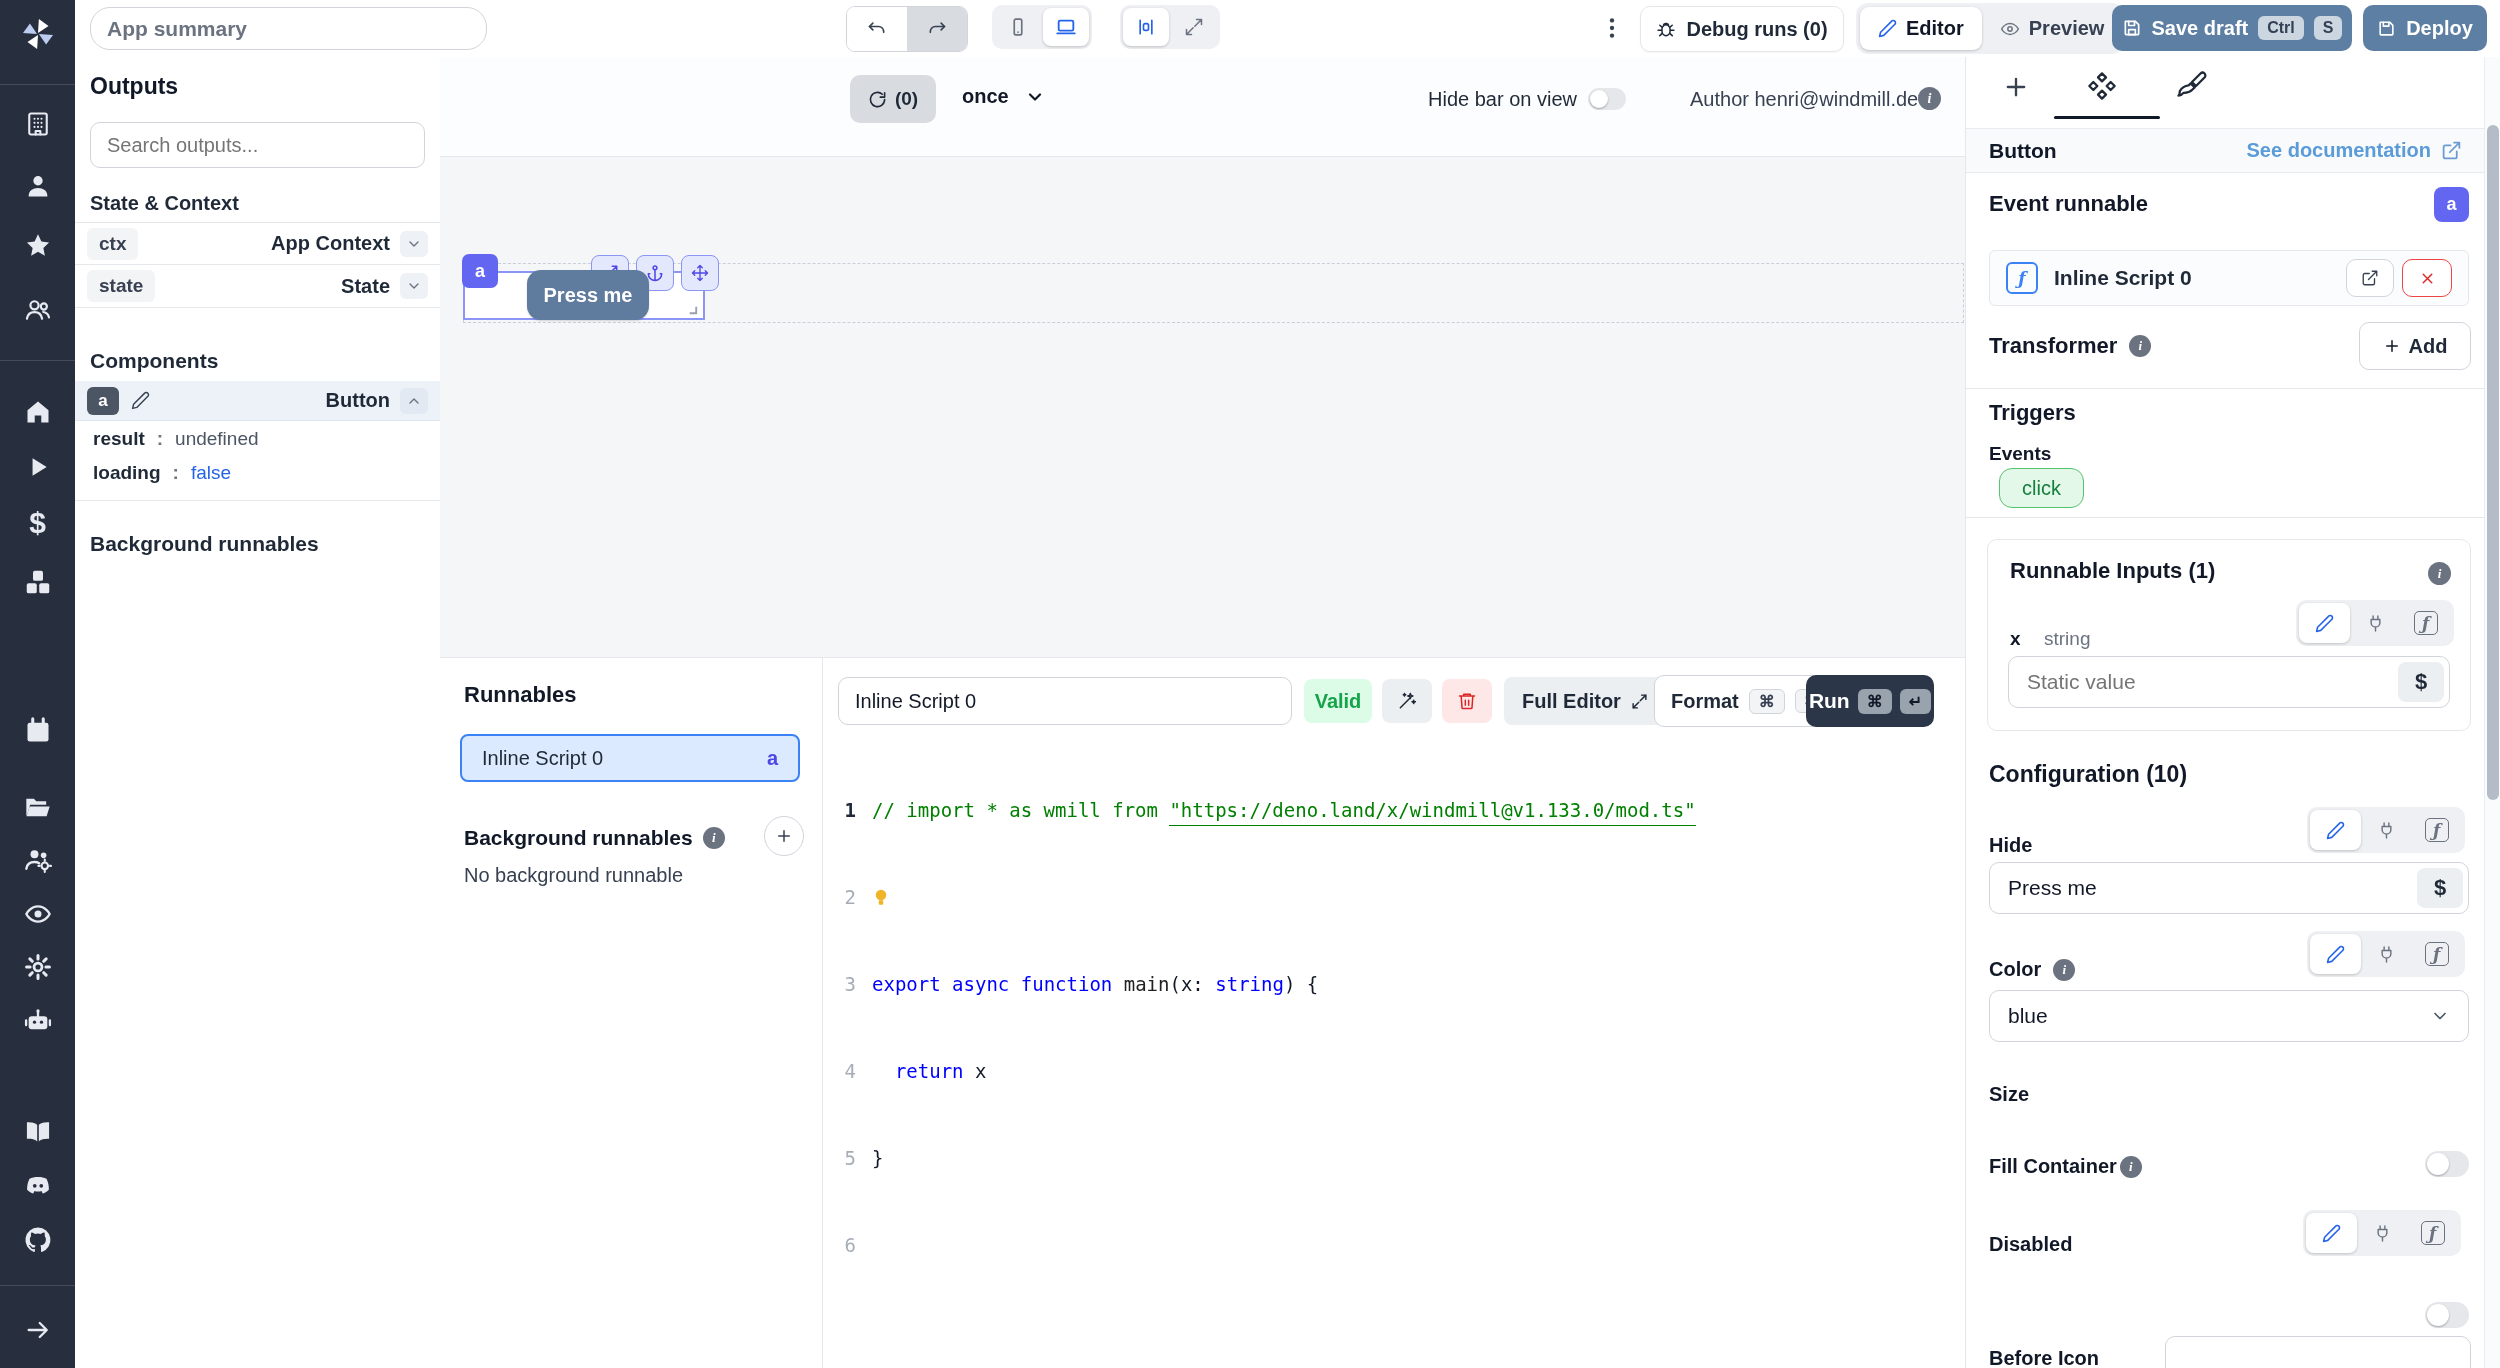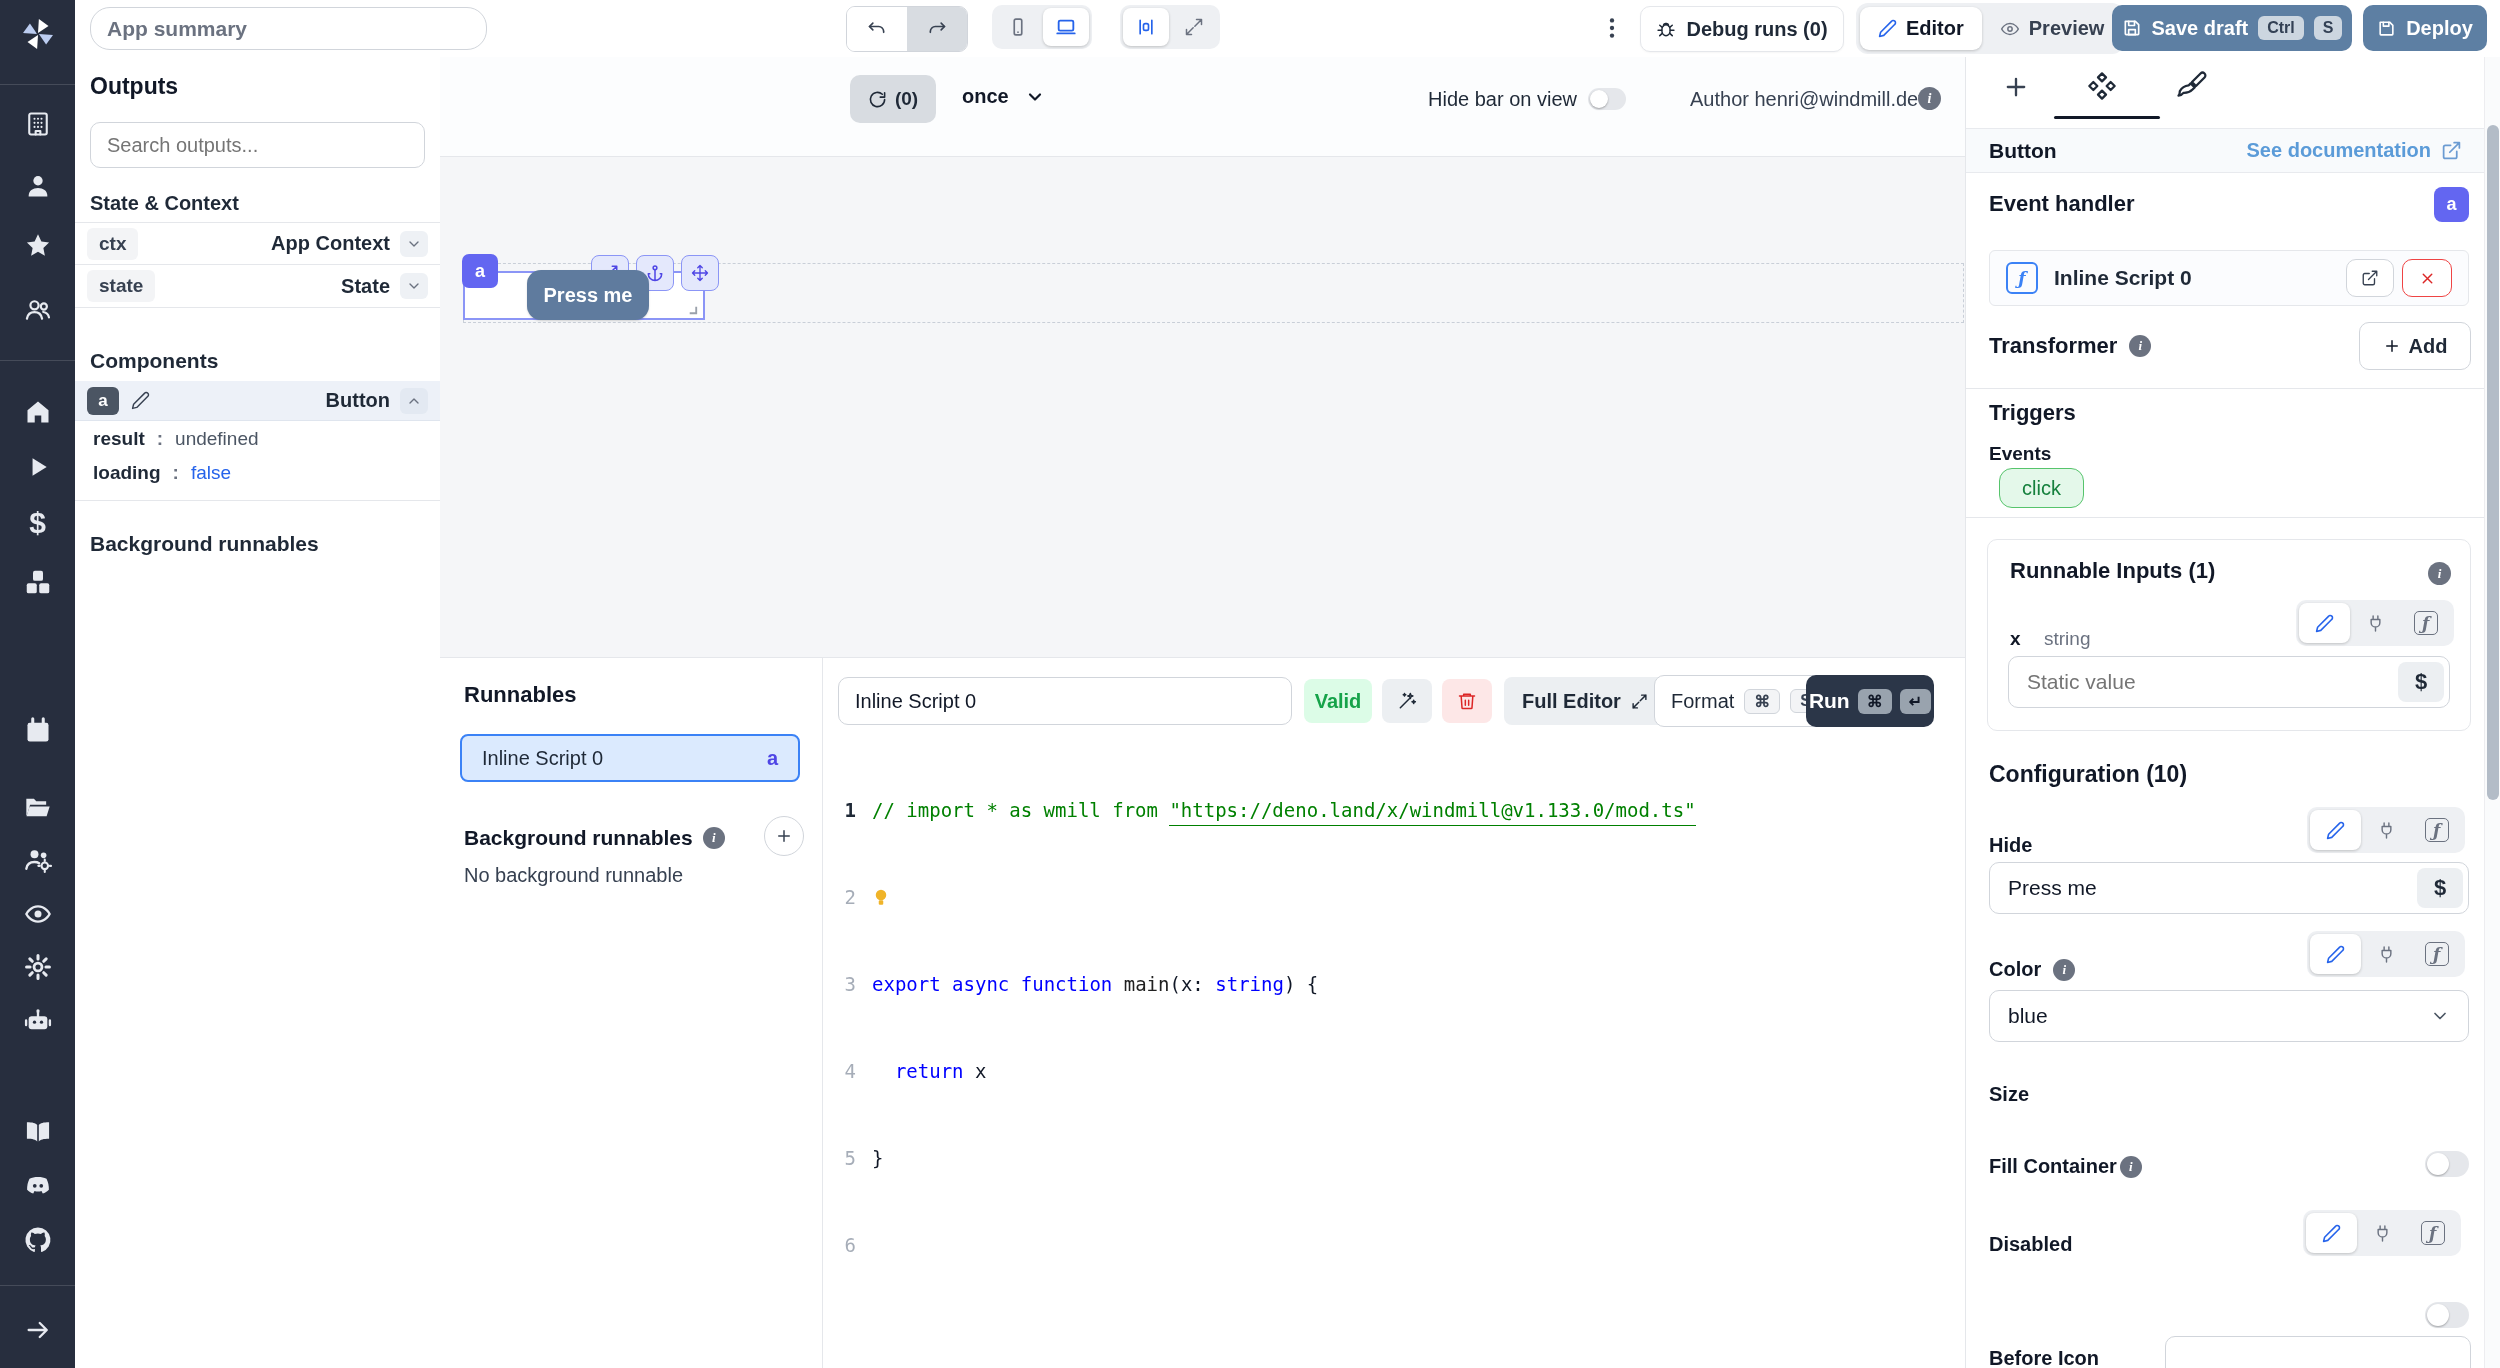--- a/index.html
+++ b/index.html
@@ -459,21 +459,21 @@
             <path d="M3 6h18M8 6V4h8v2M19 6l-1 14a1 1 0 0 1-1 1H7a1 1 0 0 1-1-1L5 6M10 11v6M14 11v6"></path>
           </svg>
       </div>
       <div class="abs gbtn" style="left:682px;top:19px;height:48px;padding:0 18px">
         <span>Full Editor</span>
         <svg class="s" width="17" height="17" viewBox="0 0 24 24">
             <path d="M15 3h6v6M9 21H3v-6M21 3l-8 8M3 21l8-8"></path>
           </svg>
       </div>
       <div class="abs row" style="left:832px;top:17px;height:52px;padding:0 16px;border:1px solid #d1d5db;border-radius:10px;background:#fff;gap:10px;box-sizing:border-box;cursor:pointer">
-        <span style="font-size:20px;font-weight:400;color:#1f2937">Format</span>
+        <span style="font-size:20px;font-weight:700;color:#1f2937">Format</span>
         <span class="kbd2">⌘</span>
         <span class="kbd2">S</span>
       </div>
       <div class="abs row" style="left:984px;top:17px;width:128px;height:52px;background:#2b3648;border-radius:10px;justify-content:center;gap:8px;cursor:pointer">
         <span style="font-size:21px;font-weight:700;color:#fff">Run</span>
         <span class="kbd3">⌘</span>
         <span class="kbd3">↵</span>
       </div>
 
       <div class="abs code" style="left:0;top:80px;right:0">
@@ -523,21 +523,21 @@
     <div class="abs row" style="left:0;top:71px;width:519px;height:45px;background:#f8fafc;border-top:1px solid #e8eaee;border-bottom:1px solid #e8eaee;padding:0 23px;box-sizing:border-box">
       <span style="font-size:21px;font-weight:700;color:#111827">Button</span>
       <span class="row" style="margin-left:auto;gap:10px;cursor:pointer">
         <span style="font-size:20px;font-weight:600;color:#5b9bd8">See documentation</span>
         <svg class="s" width="21" height="21" viewBox="0 0 24 24" style="color:#6b9bd2">
             <path d="M15 3h6v6M10 14 21 3M18 13v6a2 2 0 0 1-2 2H5a2 2 0 0 1-2-2V8a2 2 0 0 1 2-2h6"></path>
           </svg>
       </span>
     </div>
 
-    <div class="abs rp-h" style="left:23px;top:134px">Event handler</div>
+    <div class="abs rp-h" style="left:23px;top:134px">Event runnable</div>
     <div class="abs" style="left:468px;top:130px;width:35px;height:35px;background:#6366f1;border-radius:8px;color:#fff;font-weight:700;font-size:18px;display:flex;align-items:center;justify-content:center">a</div>
 
     <div class="abs row" style="left:23px;top:193px;width:480px;height:56px;border:1px solid #e5e7eb;border-radius:6px;background:#fbfcfe;padding:0 16px;box-sizing:border-box">
       <span style="width:28px;height:28px;border:2px solid #3b82f6;border-radius:6px;color:#3b82f6;display:flex;align-items:center;justify-content:center;font-size:17px" class="fsq">ƒ</span>
       <span style="margin-left:16px;font-size:21px;font-weight:600;color:#1f2937">Inline Script 0</span>
       <span class="row" style="margin-left:auto;gap:8px">
         <span style="width:46px;height:36px;border:1px solid #d1d5db;border-radius:10px;display:flex;align-items:center;justify-content:center;color:#374151;background:#fff;cursor:pointer">
           <svg class="s" width="18" height="18" viewBox="0 0 24 24" style="stroke-width:1.8">
               <path d="M15 3h6v6M10 14 21 3M18 13v6a2 2 0 0 1-2 2H5a2 2 0 0 1-2-2V8a2 2 0 0 1 2-2h6"></path>
             </svg>

